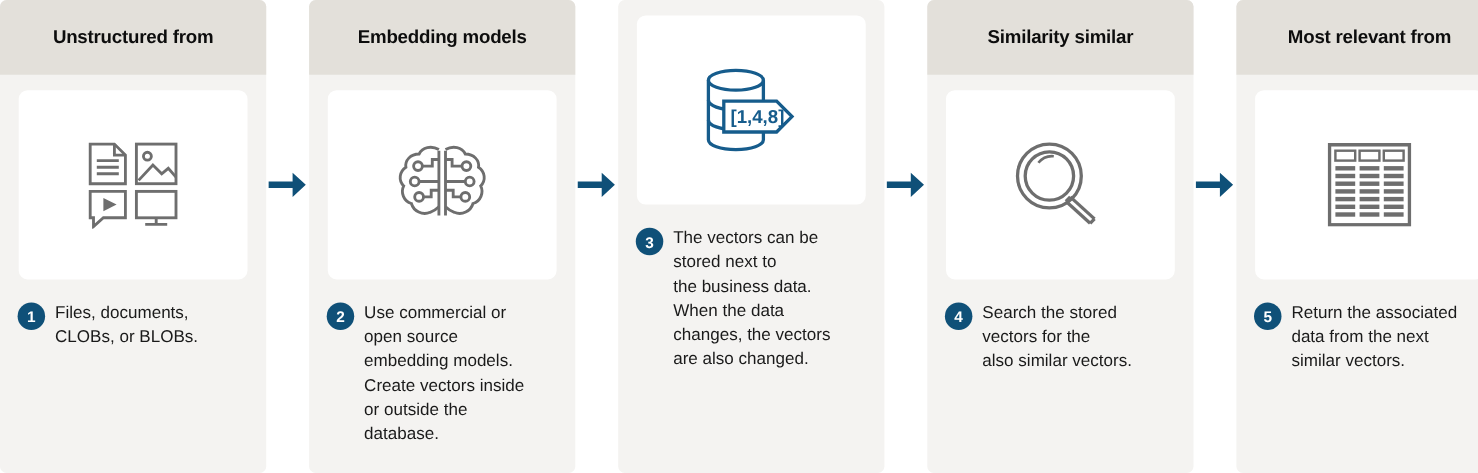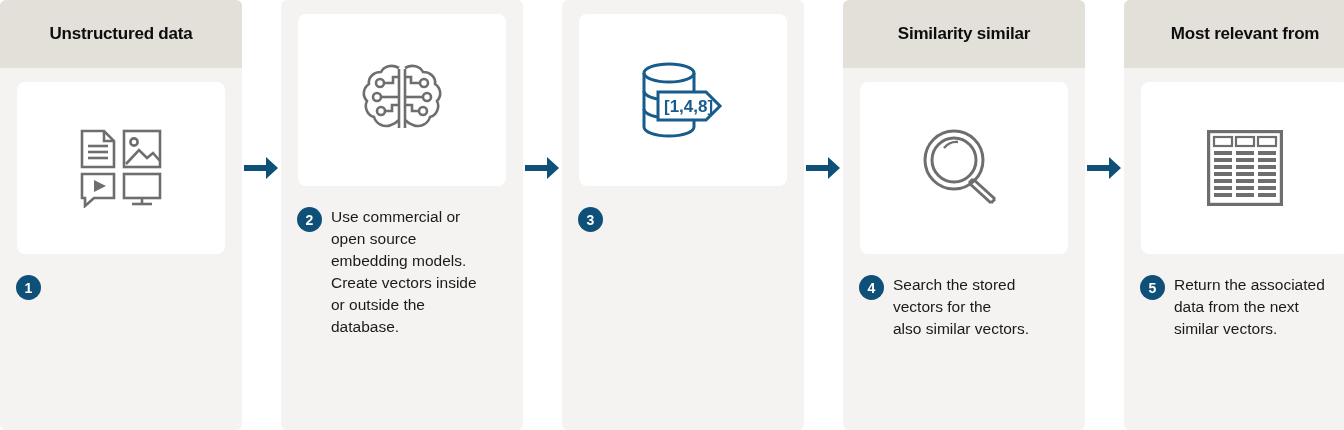--- a/index.html
+++ b/index.html
@@ -101,21 +101,21 @@
   }
   .arrow svg { margin-top: 152px; }
 </style>
 </head>
 <body>
 
 <div id="flow">
 
   <div class="stage">
     <div class="stage-header">
-      <div class="stage-title">Unstructured data</div>
+      <div class="stage-title">Unstructured from</div>
     </div>
     <div class="icon-card">
       <svg width="86" height="80" viewBox="0 0 86 80" fill="none" stroke="#6e6e6e" stroke-width="2.6">
 
         <path d="M4 3 h22 l10 10 v26 H4 Z"></path>
         <path d="M26 3 v10 h10"></path>
         <line x1="10" y1="18" x2="30" y2="18"></line>
         <line x1="10" y1="24" x2="30" y2="24"></line>
         <line x1="10" y1="30" x2="30" y2="30"></line>
 
@@ -126,30 +126,35 @@
         <path d="M4 46 h32 v24 H16 l-9 8 v-8 H4 Z"></path>
         <path d="M16 52 l12 6 l-12 6 Z" fill="#6e6e6e" stroke="none"></path>
 
         <rect x="46" y="46" width="36" height="24"></rect>
         <line x1="64" y1="70" x2="64" y2="75"></line>
         <line x1="54" y1="76" x2="74" y2="76"></line>
       </svg>
     </div>
     <div class="caption">
       <div class="step-badge">1</div>
+      <div class="caption-text">Files, documents,
+CLOBs, or BLOBs.</div>
     </div>
   </div>
 
   <div class="arrow">
     <svg width="35" height="32" viewBox="0 0 35 32">
       <path d="M0 13 h22 v-8 l12 11 l-12 11 v-8 H0 Z" fill="#0f5078"></path>
     </svg>
   </div>
 
   <div class="stage">
+    <div class="stage-header">
+      <div class="stage-title">Embedding models</div>
+    </div>
     <div class="icon-card">
       <svg width="84" height="80" viewBox="0 0 84 80" fill="none" stroke="#6e6e6e" stroke-width="2.6">
 
         <path d="M39 8 c-7 -4 -15 -2 -18 4 c-8 0 -13 6 -12 12 c-6 4 -7 12 -2 17
                  c-3 6 0 14 7 16 c2 7 10 11 17 8 c3 -1 6 -3 8 -5"></path>
 
         <path d="M45 8 c7 -4 15 -2 18 4 c8 0 13 6 12 12 c6 4 7 12 2 17
                  c3 6 0 14 -7 16 c-2 7 -10 11 -17 8 c-3 -1 -6 -3 -8 -5"></path>
 
         <line x1="39" y1="9" x2="39" y2="68"></line>
@@ -195,20 +200,26 @@
         <ellipse cx="33" cy="14" rx="25" ry="9"></ellipse>
         <path d="M8 32 c0 5 11 9 25 9"></path>
         <path d="M8 50 c0 5 11 9 25 9"></path>
 
         <path d="M22 33 h48 l14 14 l-14 14 H22 Z" fill="#ffffff" stroke="#165c8c" stroke-width="3"></path>
         <text x="28" y="53" font-family="'Liberation Sans', sans-serif" font-size="17" font-weight="bold" fill="#165c8c" stroke="none">[1,4,8]</text>
       </svg>
     </div>
     <div class="caption">
       <div class="step-badge">3</div>
+      <div class="caption-text">The vectors can be
+stored next to
+the business data.
+When the data
+changes, the vectors
+are also changed.</div>
     </div>
   </div>
 
   <div class="arrow">
     <svg width="35" height="32" viewBox="0 0 35 32">
       <path d="M0 13 h22 v-8 l12 11 l-12 11 v-8 H0 Z" fill="#0f5078"></path>
     </svg>
   </div>
 
   <div class="stage">

